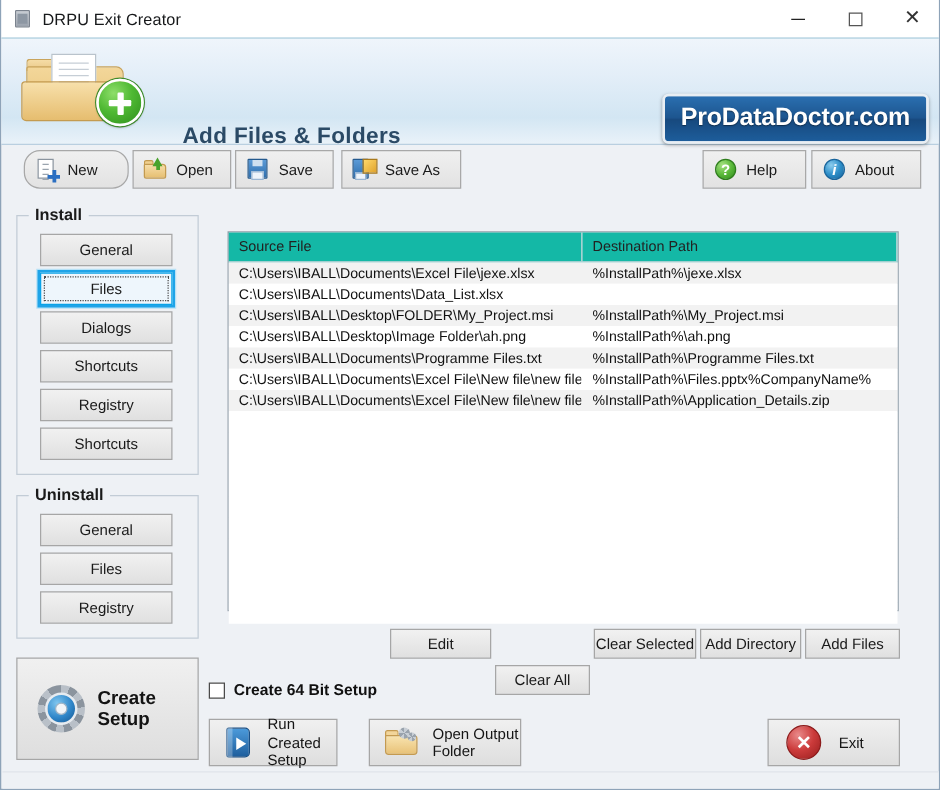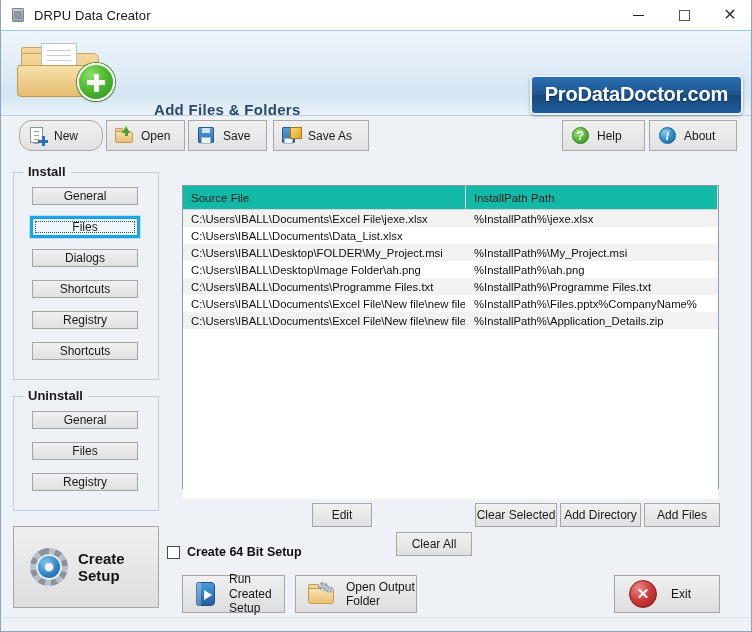--- a/index.html
+++ b/index.html
@@ -98,23 +98,23 @@
     border:2px solid #ffffff;
     box-shadow: 0 0 0 1px #3f8c2c, 0 1px 2px rgba(0,0,0,.35);
   }
   .plus-badge:before, .plus-badge:after {
     content:""; position:absolute; background:#fff; border-radius:1px;
   }
   .plus-badge:before { left:8px; top:15px; width:18px; height:5px; }
   .plus-badge:after { left:14.5px; top:8.5px; width:5px; height:18px; }
 
   .header-title {
-    position:absolute; left:153px; top:78px;
+    position:absolute; left:145px; top:78px;
     transform: translateY(-50%);
-    font-size: 15px; font-weight: bold; color:#2b4a66;
+    font-size: 18px; font-weight: bold; color:#2b4a66;
     letter-spacing:.3px;
   }
   .brand {
     position:absolute; right:10px; top:64px;
     transform: translateY(-50%);
     padding: 6px 13px 7px 13px;
     background: linear-gradient(180deg,#2a6fb0 0%,#1d558f 48%,#17497e 52%,#1d5d9b 100%);
     border: 2px solid #e9eef3;
     border-radius: 5px;
     box-shadow: 0 1px 3px rgba(0,0,0,.35);
@@ -173,21 +173,21 @@
     position:absolute;
     border:1px solid #c2ccd6;
     background: #eef1f5;
   }
   .group-title {
     position:absolute; top:-9px; left:9px;
     background:#eef1f5; padding:0 5px;
     font-size:13px; font-weight:bold; color:#1a1a1a;
   }
   .sbtn {
-    position:absolute; left:18px; width:106px; height:18px;
+    position:absolute; left:18px; width:106px; height:26px;
     background: linear-gradient(180deg,#f1f1f1,#e0e0e0);
     border:1px solid #a6a6a6;
     font-size:12px; color:#1a1a1a;
     display:flex; align-items:center; justify-content:center;
     cursor:default;
   }
   .sbtn.selected {
     background: #eef6fc;
     border: 1px solid #0aa3e8;
     box-shadow: 0 0 0 2px #1fa4e8, 0 0 0 3px #b7e1f6;
@@ -316,21 +316,21 @@
 </head>
 <body>
 
 <div id="app">
 
   <div class="titlebar">
     <div class="title-ico">
       <div class="bx"></div>
         <div class="bx2"></div>
     </div>
-    <div class="title-text">DRPU Data Creator</div>
+    <div class="title-text">DRPU Exit Creator</div>
     <div class="win-btns">
       <div class="win-btn">
           <span class="min-glyph"></span>
         </div>
       <div class="win-btn">
           <span class="max-glyph"></span>
         </div>
       <div class="win-btn close">
           <span class="close-glyph">✕</span>
         </div>
@@ -454,21 +454,21 @@
     </span>
     <span class="create-label">
       <span>Create</span><br>
       <span>Setup</span>
     </span>
   </div>
 
   <div class="listbox" style="left:181px; top:185px; width:537px; height:304px;">
     <div class="lhead">
       <div class="col col-src">Source File</div>
-      <div class="col col-dst">InstallPath Path</div>
+      <div class="col col-dst">Destination Path</div>
     </div>
     <div class="lbody" id="table-body">
         <div class="lrow">
           <div class="cell src col-src">C:\Users\IBALL\Documents\Excel File\jexe.xlsx</div>
           <div class="cell col-dst">%InstallPath%\jexe.xlsx</div>
         </div>
         <div class="lrow">
           <div class="cell src col-src">C:\Users\IBALL\Documents\Data_List.xlsx</div>
         </div>
         <div class="lrow">
@@ -527,42 +527,42 @@
           <div class="cell src col-src"></div>
           <div class="cell col-dst"></div>
         </div>
         <div class="lrow" style="background: rgb(255, 255, 255);">
           <div class="cell src col-src"></div>
           <div class="cell col-dst"></div>
         </div>
       </div>
   </div>
 
-  <div class="abtn" style="left:311px; top:503px; width:60px;">
+  <div class="abtn" style="left:311px; top:503px; width:81px;">
       <span>Edit</span>
     </div>
   <div class="abtn" style="left:395px; top:532px; width:76px;">
       <span>Clear All</span>
     </div>
   <div class="abtn" style="left:474px; top:503px; width:82px;">
       <span>Clear Selected</span>
     </div>
   <div class="abtn" style="left:559px; top:503px; width:81px;">
       <span>Add Directory</span>
     </div>
   <div class="abtn" style="left:643px; top:503px; width:76px;">
       <span>Add Files</span>
     </div>
 
   <div class="chk-row" style="left:166px; top:545px;">
     <span class="chkbox"></span>
     <span class="chk-label">Create 64 Bit Setup</span>
   </div>
 
-  <div class="bigbtn" style="left:166px; top:575px; width:103px;margin-left:15px;">
+  <div class="bigbtn" style="left:166px; top:575px; width:103px;">
     <span class="ic-run">
       <span class="bk"></span>
         <span class="sp"></span>
         <span class="tri"></span>
     </span>
     <span class="lbl">
       <span>Run Created</span><br>
       <span>Setup</span>
     </span>
   </div>

